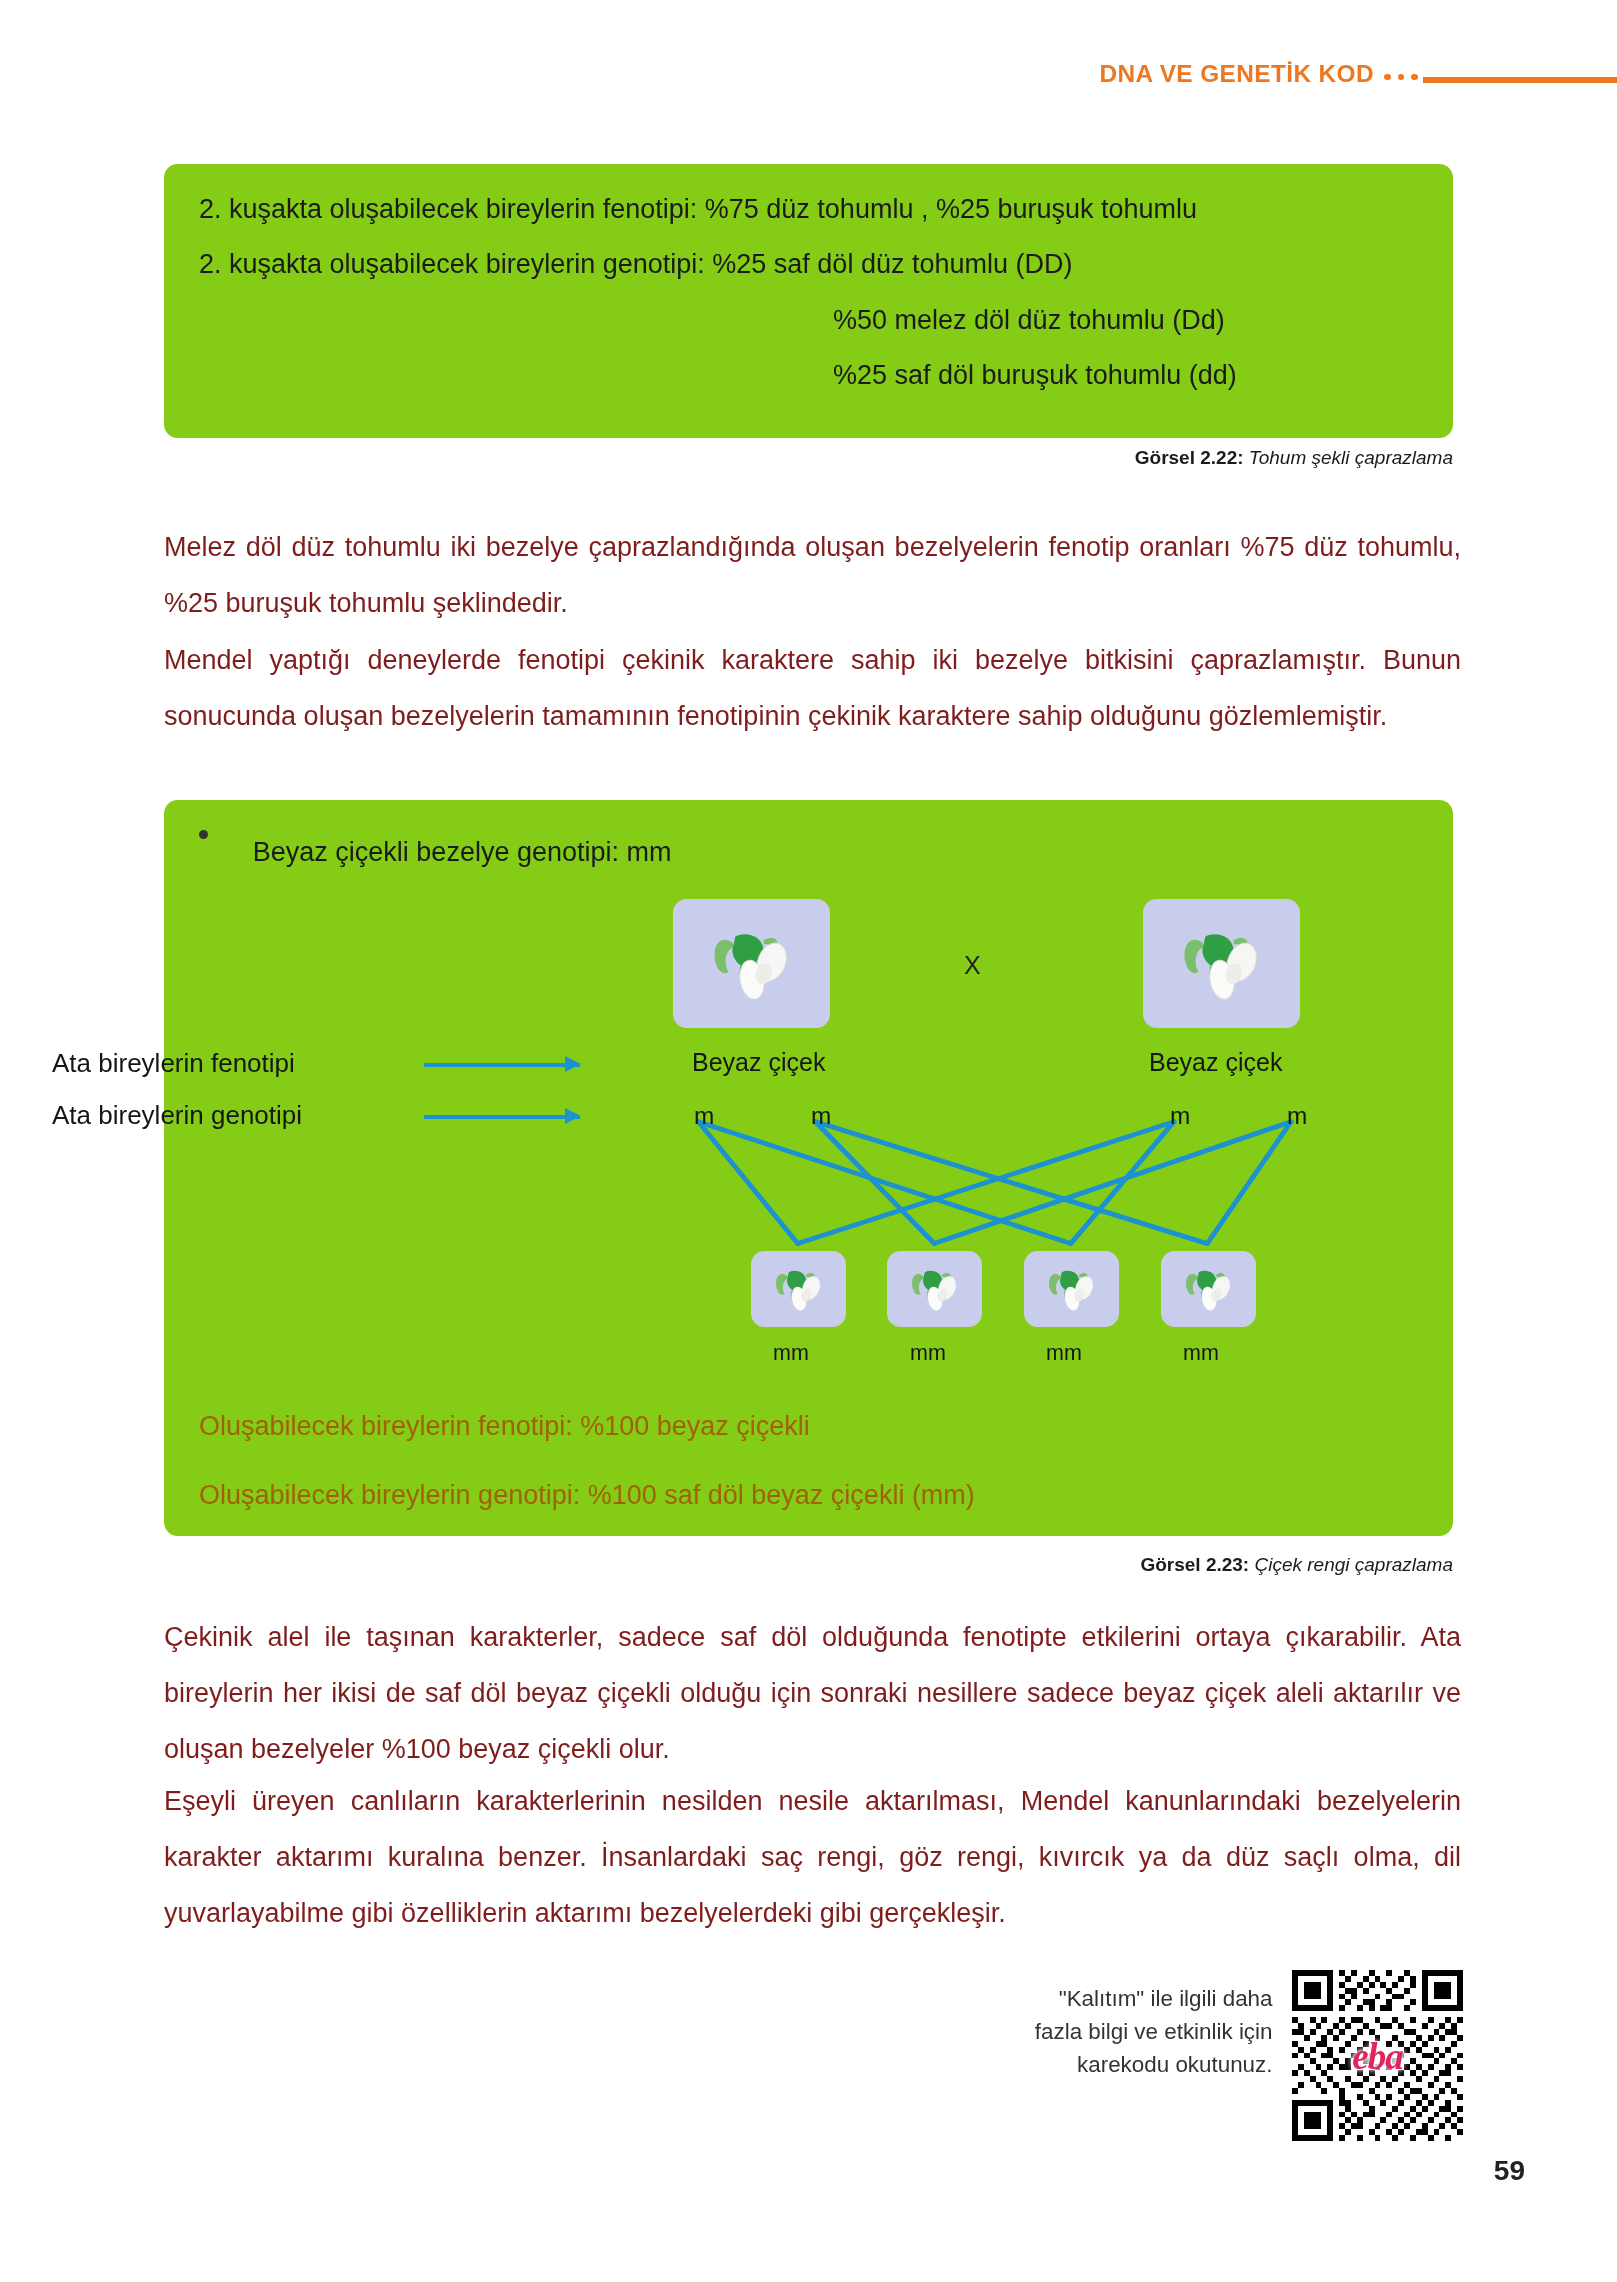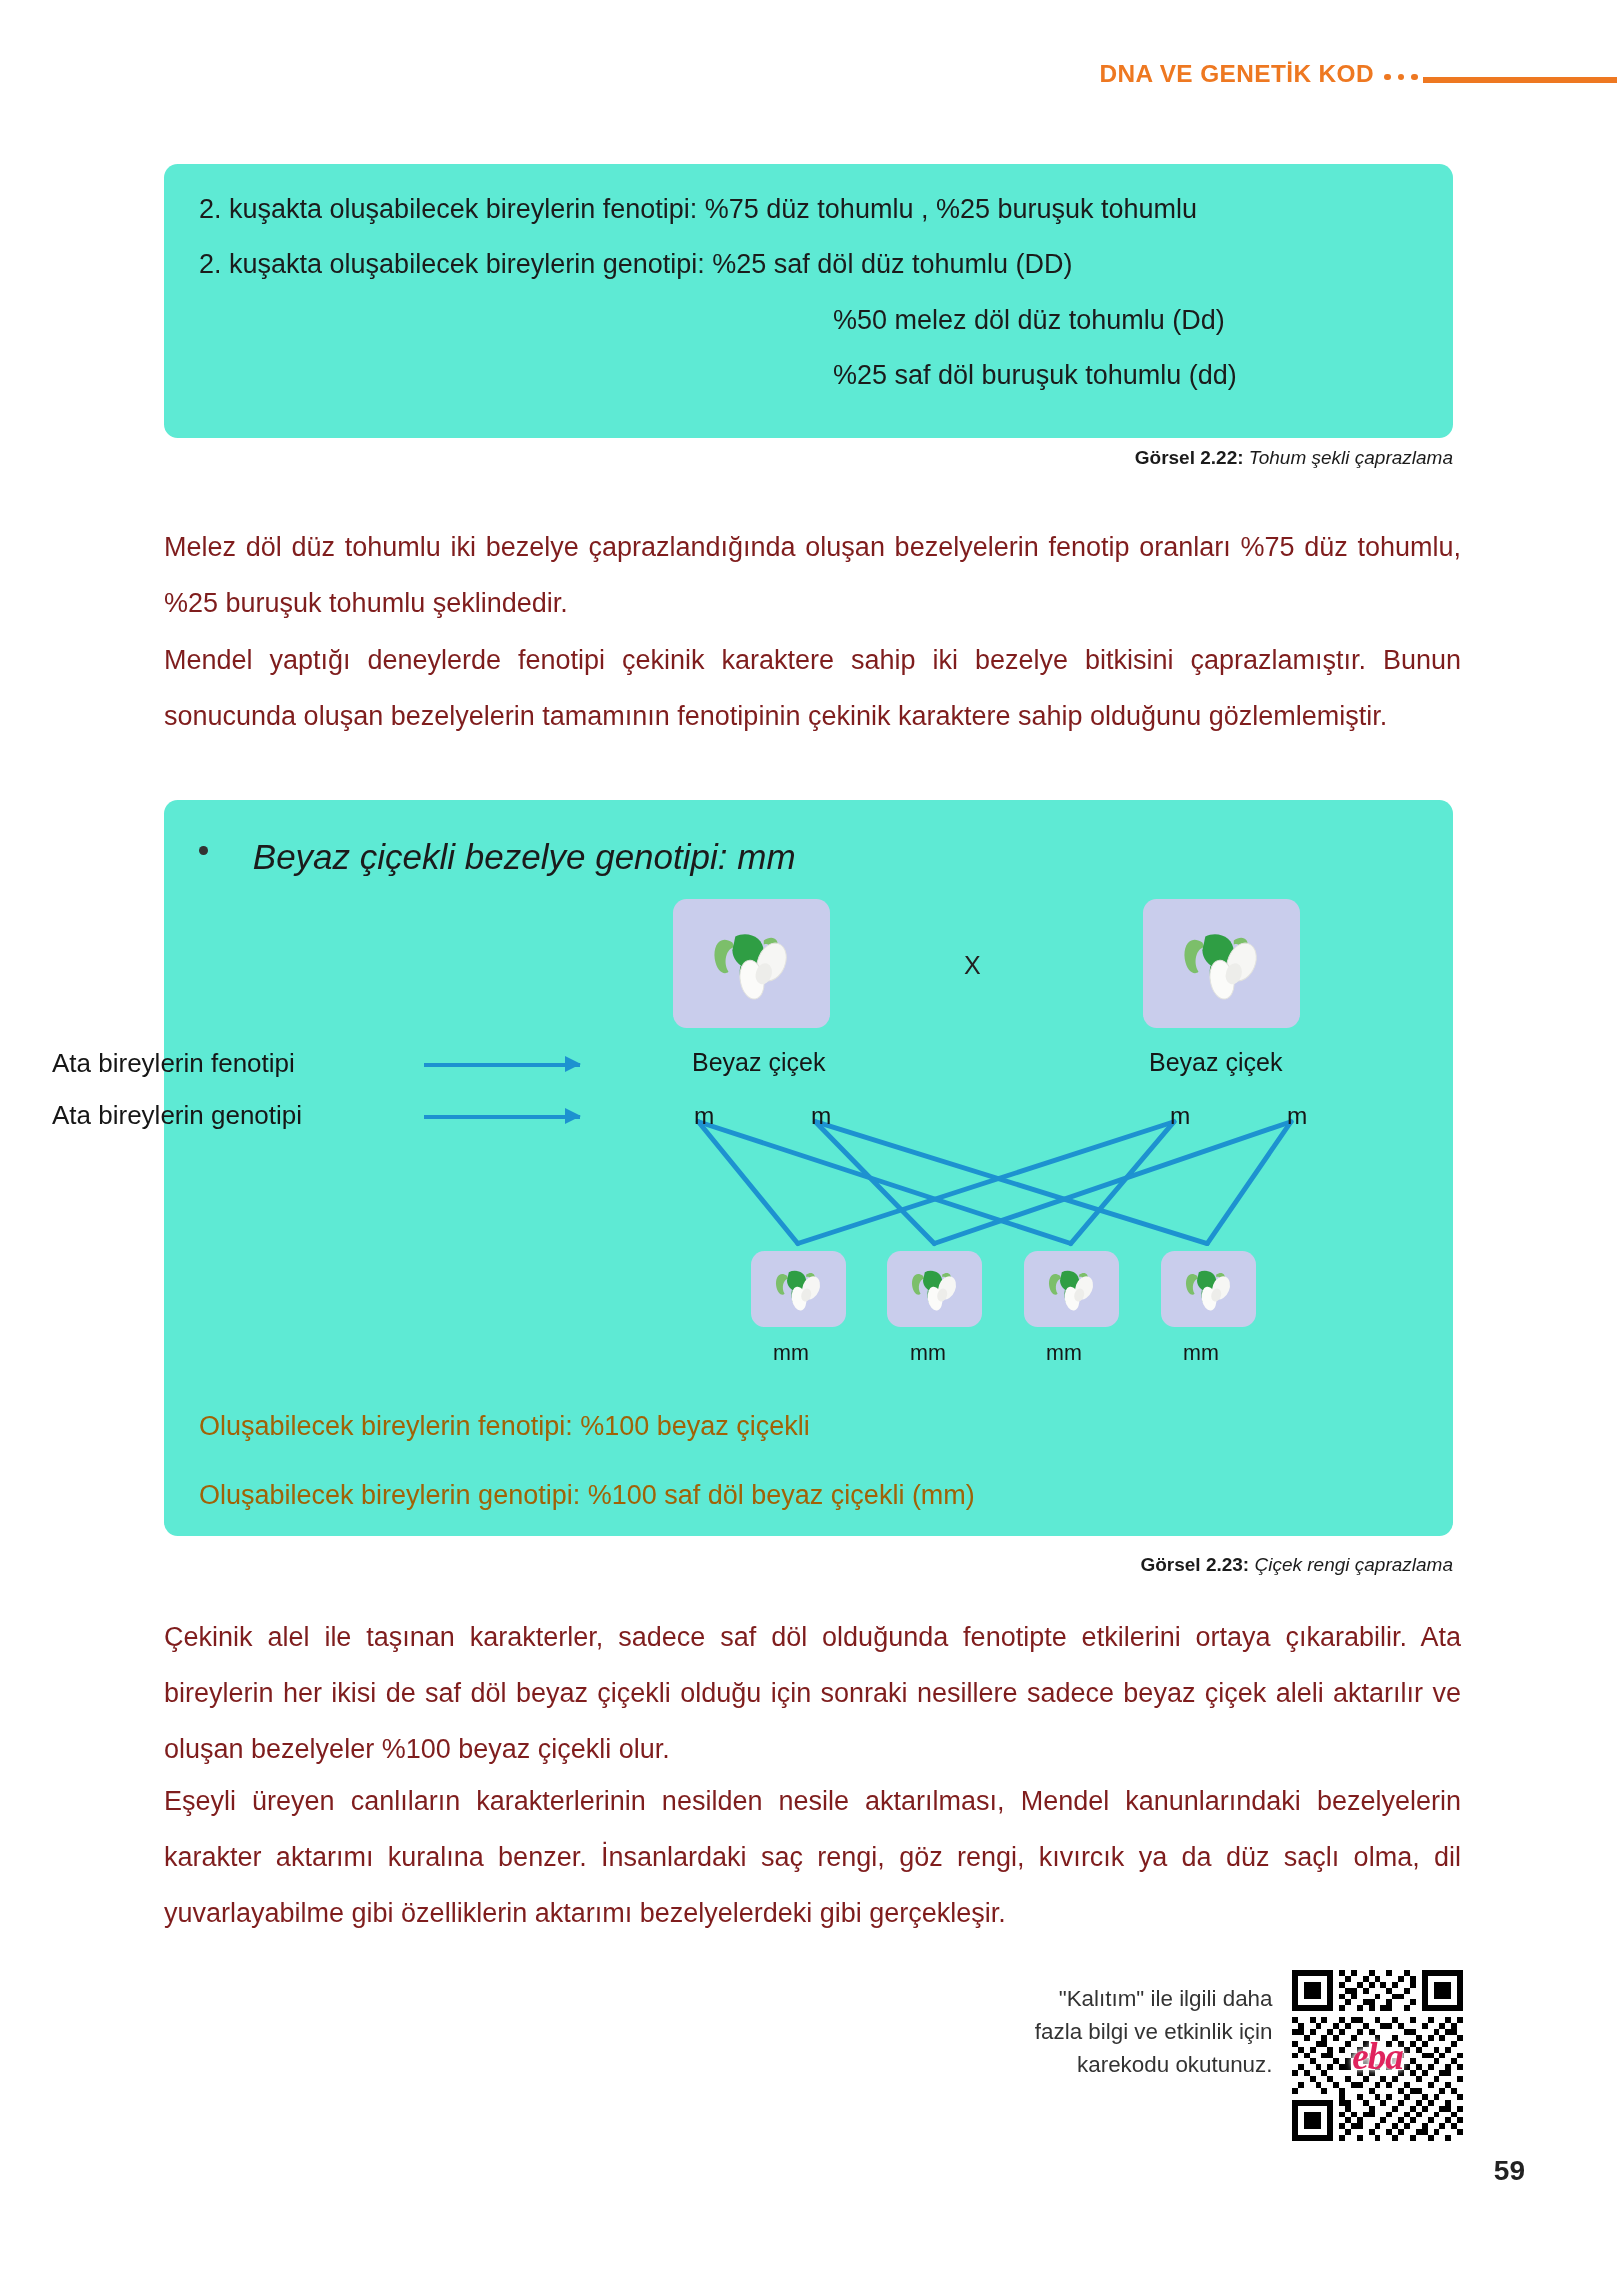--- a/index.html
+++ b/index.html
@@ -51,21 +51,21 @@
   .header-rule {
     position: absolute;
     right: 0;
     top: 16.6px;
     width: 195px;
     height: 6.8px;
     background: #ee7821;
   }
 
   .green-box {
-    background: #5eead4;
+    background: #84cc16;
     border-radius: 13.7px;
     box-sizing: border-box;
   }
 
   .box1 {
     position: absolute;
     left: 164px;
     top: 164px;
     width: 1289px;
     height: 274px;
@@ -114,24 +114,23 @@
     position: absolute;
     left: 164px;
     top: 800px;
     width: 1289px;
     height: 736px;
   }
   .bullet-row {
     position: absolute;
     left: 35px;
     top: 37px;
-    font-size: 35px;
+    font-size: 27px;
     display: flex;
-    align-items: center;
-    font-style: italic;
+    align-items: flex-start;
   }
   .bullet-dot {
     width: 8.8px;
     height: 8.8px;
     background: #333;
     border-radius: 50%;
     margin-right: 45px;
     position: relative;
     top: -6.8px;
   }

